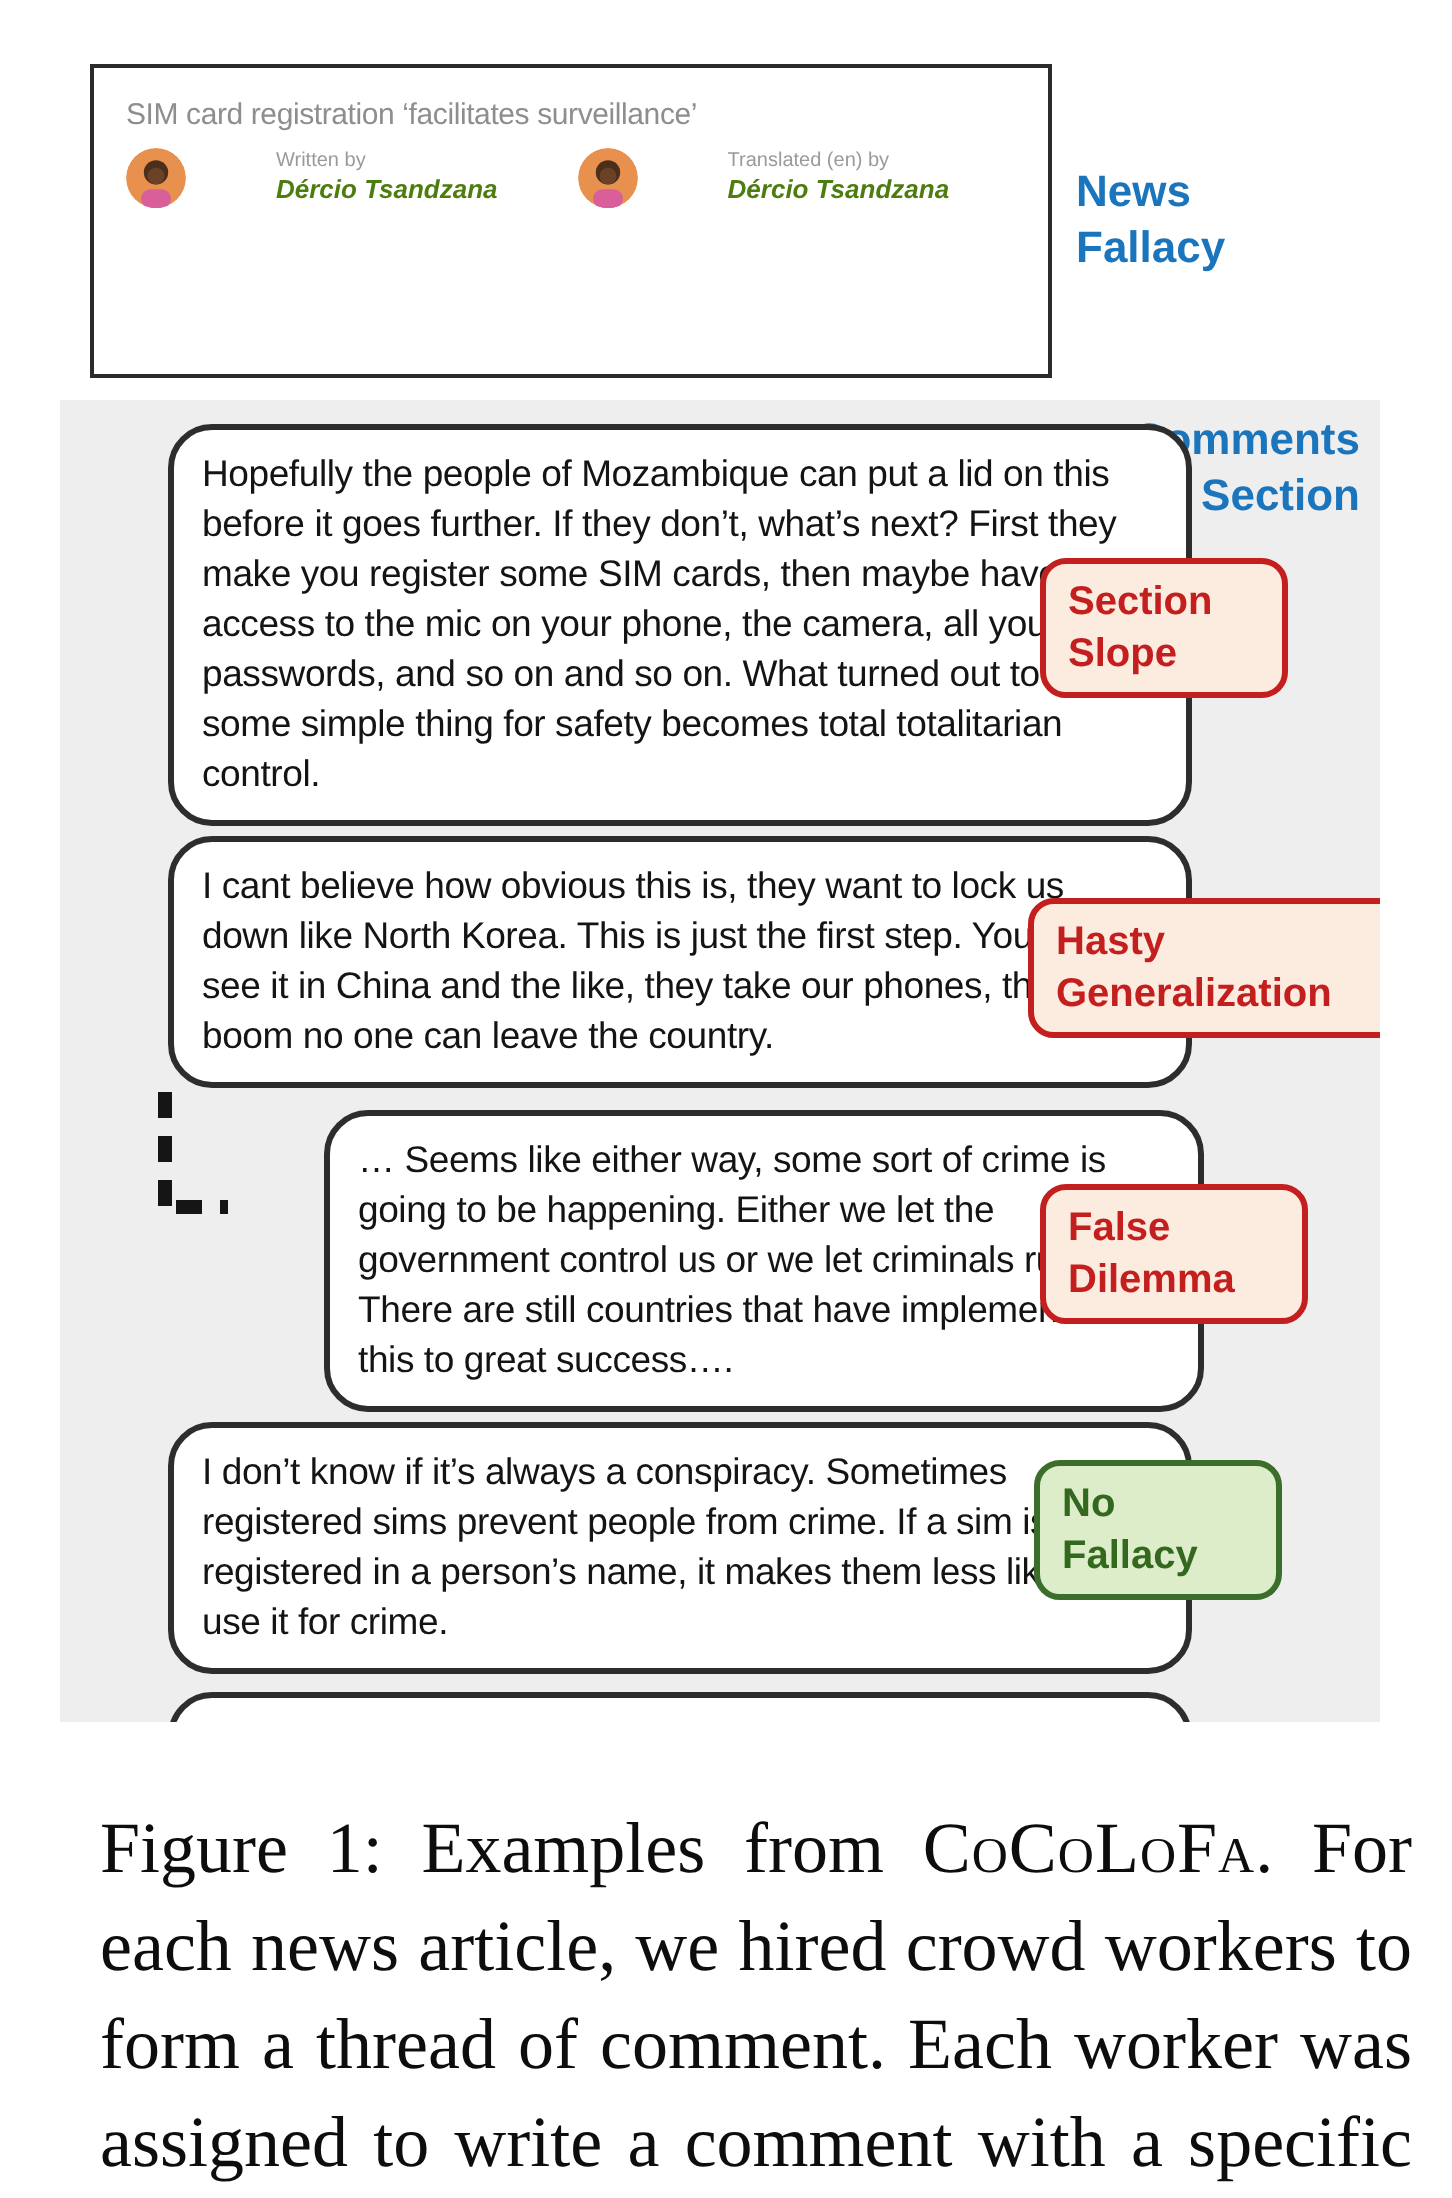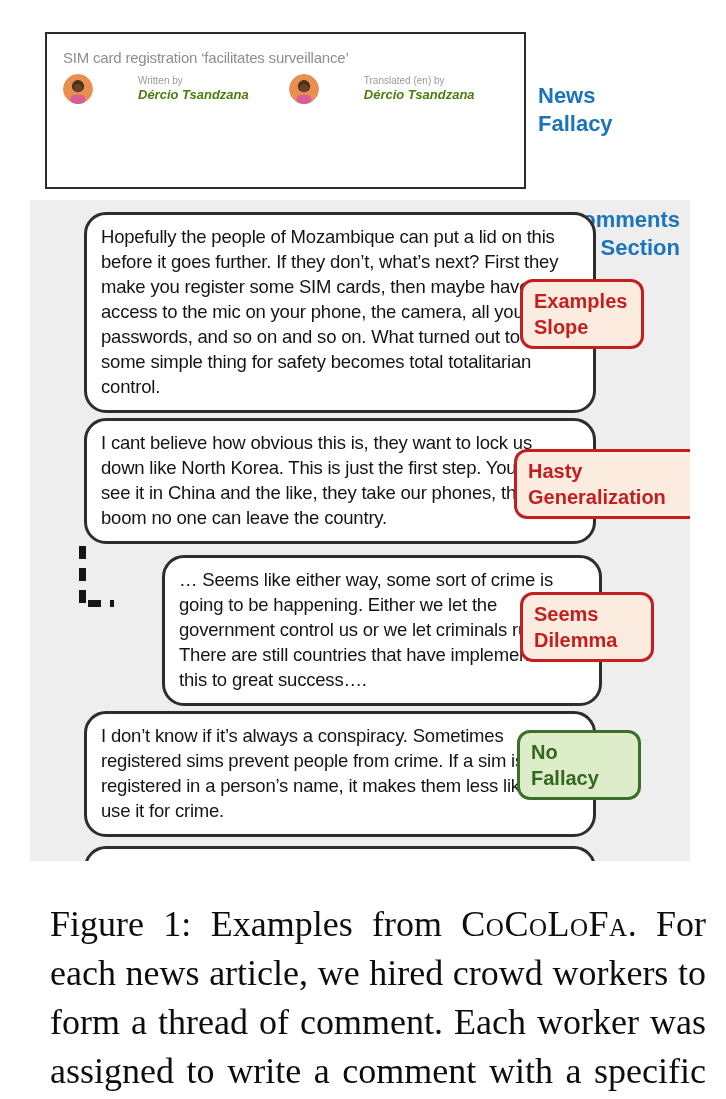--- a/index.html
+++ b/index.html
@@ -119,34 +119,34 @@
   </div>
 
   <div class="side-label news-label">News Fallacy</div>
 
   <div class="comments">
     <div class="side-label comments-label">Comments Section</div>
 
     <div class="bubble b1">
       <span>Hopefully the people of Mozambique can put a lid on this before it goes further. If they don’t, what’s next? First they make you register some SIM cards, then maybe have access to the mic on your phone, the camera, all your passwords, and so on and so on. What turned out to be some simple thing for safety becomes total totalitarian control.</span>
     </div>
-    <div class="fallacy-label red l1">Examples Slope</div>
+    <div class="fallacy-label red l1">Section Slope</div>
 
     <div class="bubble b2">
       <span>I cant believe how obvious this is, they want to lock us down like North Korea. This is just the first step. You can see it in China and the like, they take our phones, then boom no one can leave the country.</span>
     </div>
     <div class="fallacy-label red l2">Hasty Generalization</div>
 
     <div class="connector-v"></div>
     <div class="connector-h"></div>
 
     <div class="bubble b3">
       <span>… Seems like either way, some sort of crime is going to be happening. Either we let the government control us or we let criminals run wild. There are still countries that have implemented this to great success….</span>
     </div>
-    <div class="fallacy-label red l3">Seems Dilemma</div>
+    <div class="fallacy-label red l3">False Dilemma</div>
 
     <div class="bubble b4">
       <span>I don’t know if it’s always a conspiracy. Sometimes registered sims prevent people from crime. If a sim is registered in a person’s name, it makes them less likely to use it for crime.</span>
     </div>
     <div class="fallacy-label green l4">No Fallacy</div>
 
     <div class="bubble b5"></div>
   </div>
 
   <p class="caption">

